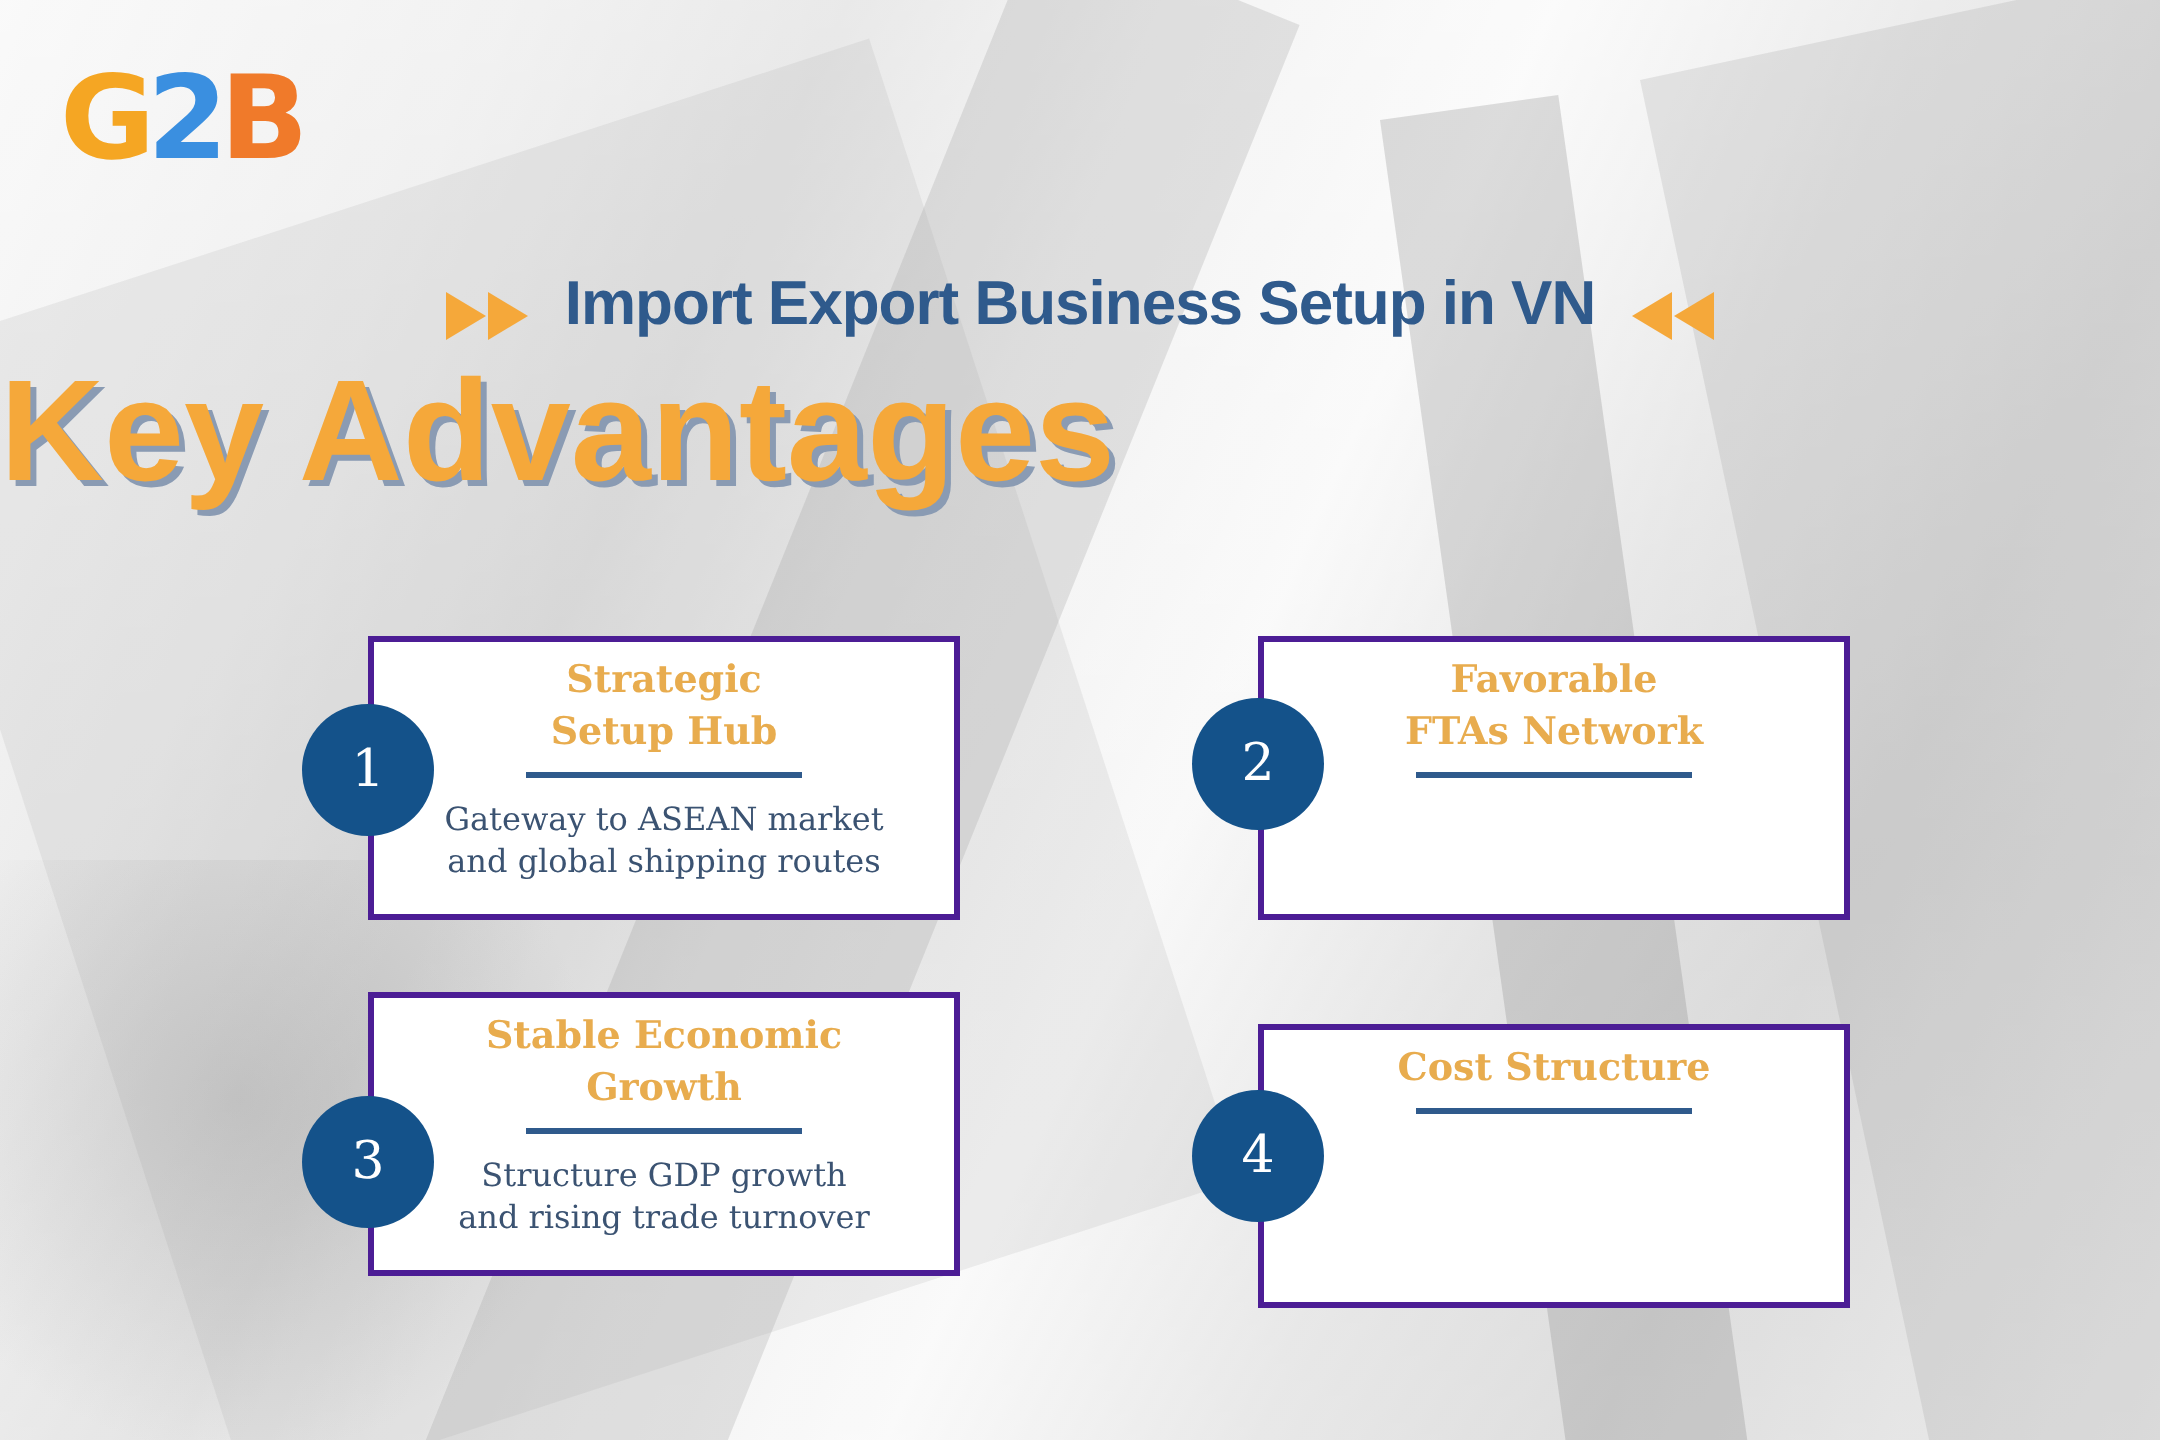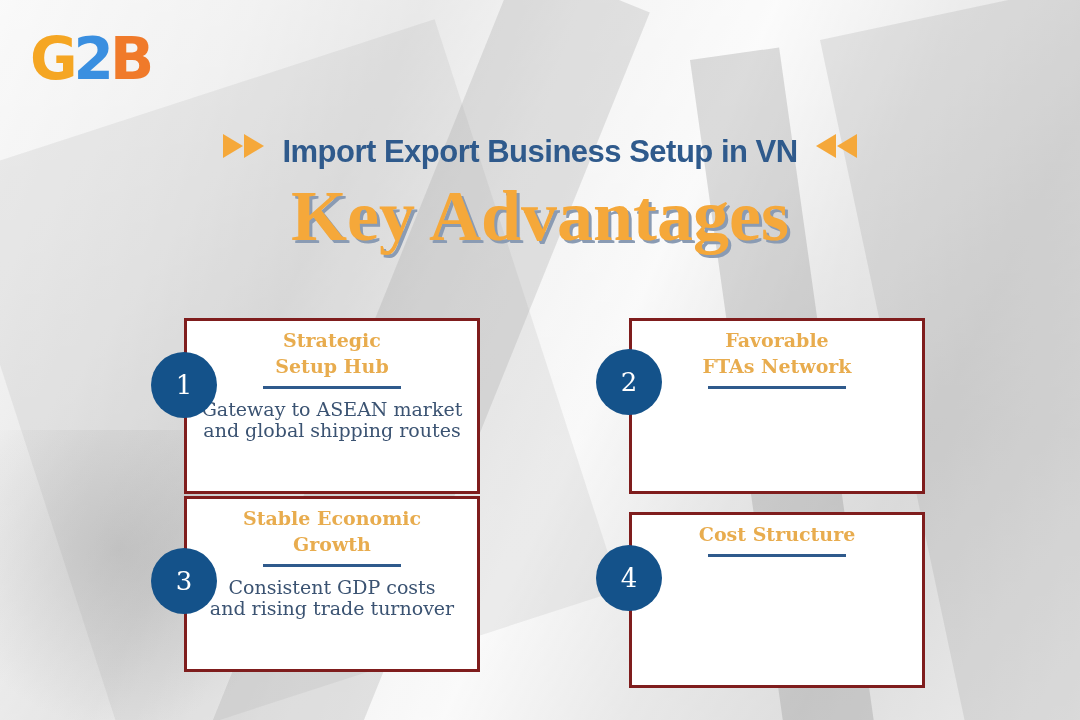--- a/index.html
+++ b/index.html
@@ -33,58 +33,58 @@
       font-weight: bold; 
       font-size: 58px; letter-spacing: -4px;
       line-height: 1;
     }
     .logo .g { color: #f5a623; }
     .logo .two { color: #3a8fe0; }
     .logo .b { color: #f07a2a; }
 
     .subtitle-row {
       position: absolute; left: 0; right: 0; top: 134px;
-      display: flex; align-items: flex-start; justify-content: center; gap: 17px;
+      display: flex; align-items: flex-end; justify-content: center; gap: 17px;
     }
     .arrows { display: flex; }
     .arrows .tri { width: 0; height: 0; border-top: 12px solid transparent; border-bottom: 12px solid transparent; }
     .arrows.right .tri { border-left: 20px solid #f5a83a; margin-right: 1px; }
     .arrows.left .tri { border-right: 20px solid #f5a83a; margin-left: 1px; }
     .subtitle {
       font-family: "Liberation Sans", sans-serif;
       font-weight: bold; font-size: 31px; color: #2f5a8c;
       letter-spacing: -0.5px;
     }
     .main-title {
       position: absolute; left: 0; right: 0; top: 175px;
-      text-align: center;
-      font-family: Liberation Serif, serif;
+      text-align: left;
+      font-family: Liberation Sans, sans-serif;
       font-weight: bold; font-size: 72px; color: #f5a83a;
       letter-spacing: 0px;
       text-shadow: 3px 3px 0 #8a9bb3;
     }
 
     .card {
-      position: absolute; width: 296px; height: 176px;
+      position: absolute; width: 296px; height: 142px;
       background: #ffffff;
-      border: 3px solid #7f1d1d;
+      border: 3px solid #4c1d95;
       text-align: center;
     }
     .card .title {
       margin-top: 6px;
       font-size: 19px; line-height: 26px;
       color: #e8ac4e; font-weight: bold;
       font-family: "DejaVu Serif", serif;
     }
     .card .rule {
       width: 138px; height: 3px; background: #2f5a8c;
       margin: 7px auto 10px auto;
     }
     .card .desc {
-      font-size: 19px; line-height: 21px; color: #3b5372;
+      font-size: 16px; line-height: 21px; color: #3b5372;
       font-family: "DejaVu Serif", serif;
     }
     .badge {
       position: absolute; width: 66px; height: 66px; border-radius: 50%;
       background: #14528a;
       color: #ffffff; font-size: 26px;
       display: flex; align-items: center; justify-content: center;
       font-family: "DejaVu Serif", serif;
     }
   </style>
@@ -139,21 +139,21 @@
 </div>
 <div class="badge" style="left:596px; top:349px;">2</div>
 
 <div class="card" style="left:184px; top:496px;">
   <div class="title">
     <div>Stable Economic</div>
     <div>Growth</div>
   </div>
   <div class="rule"></div>
   <div class="desc">
-    <div>Consistent GDP costs</div>
+    <div>Structure GDP growth</div>
     <div>and rising trade turnover</div>
   </div>
 </div>
 <div class="badge" style="left:151px; top:548px;">3</div>
 
 <div class="card" style="left:629px; top:512px;">
   <div class="title">
     <div>Cost Structure</div>
   </div>
   <div class="rule"></div>

